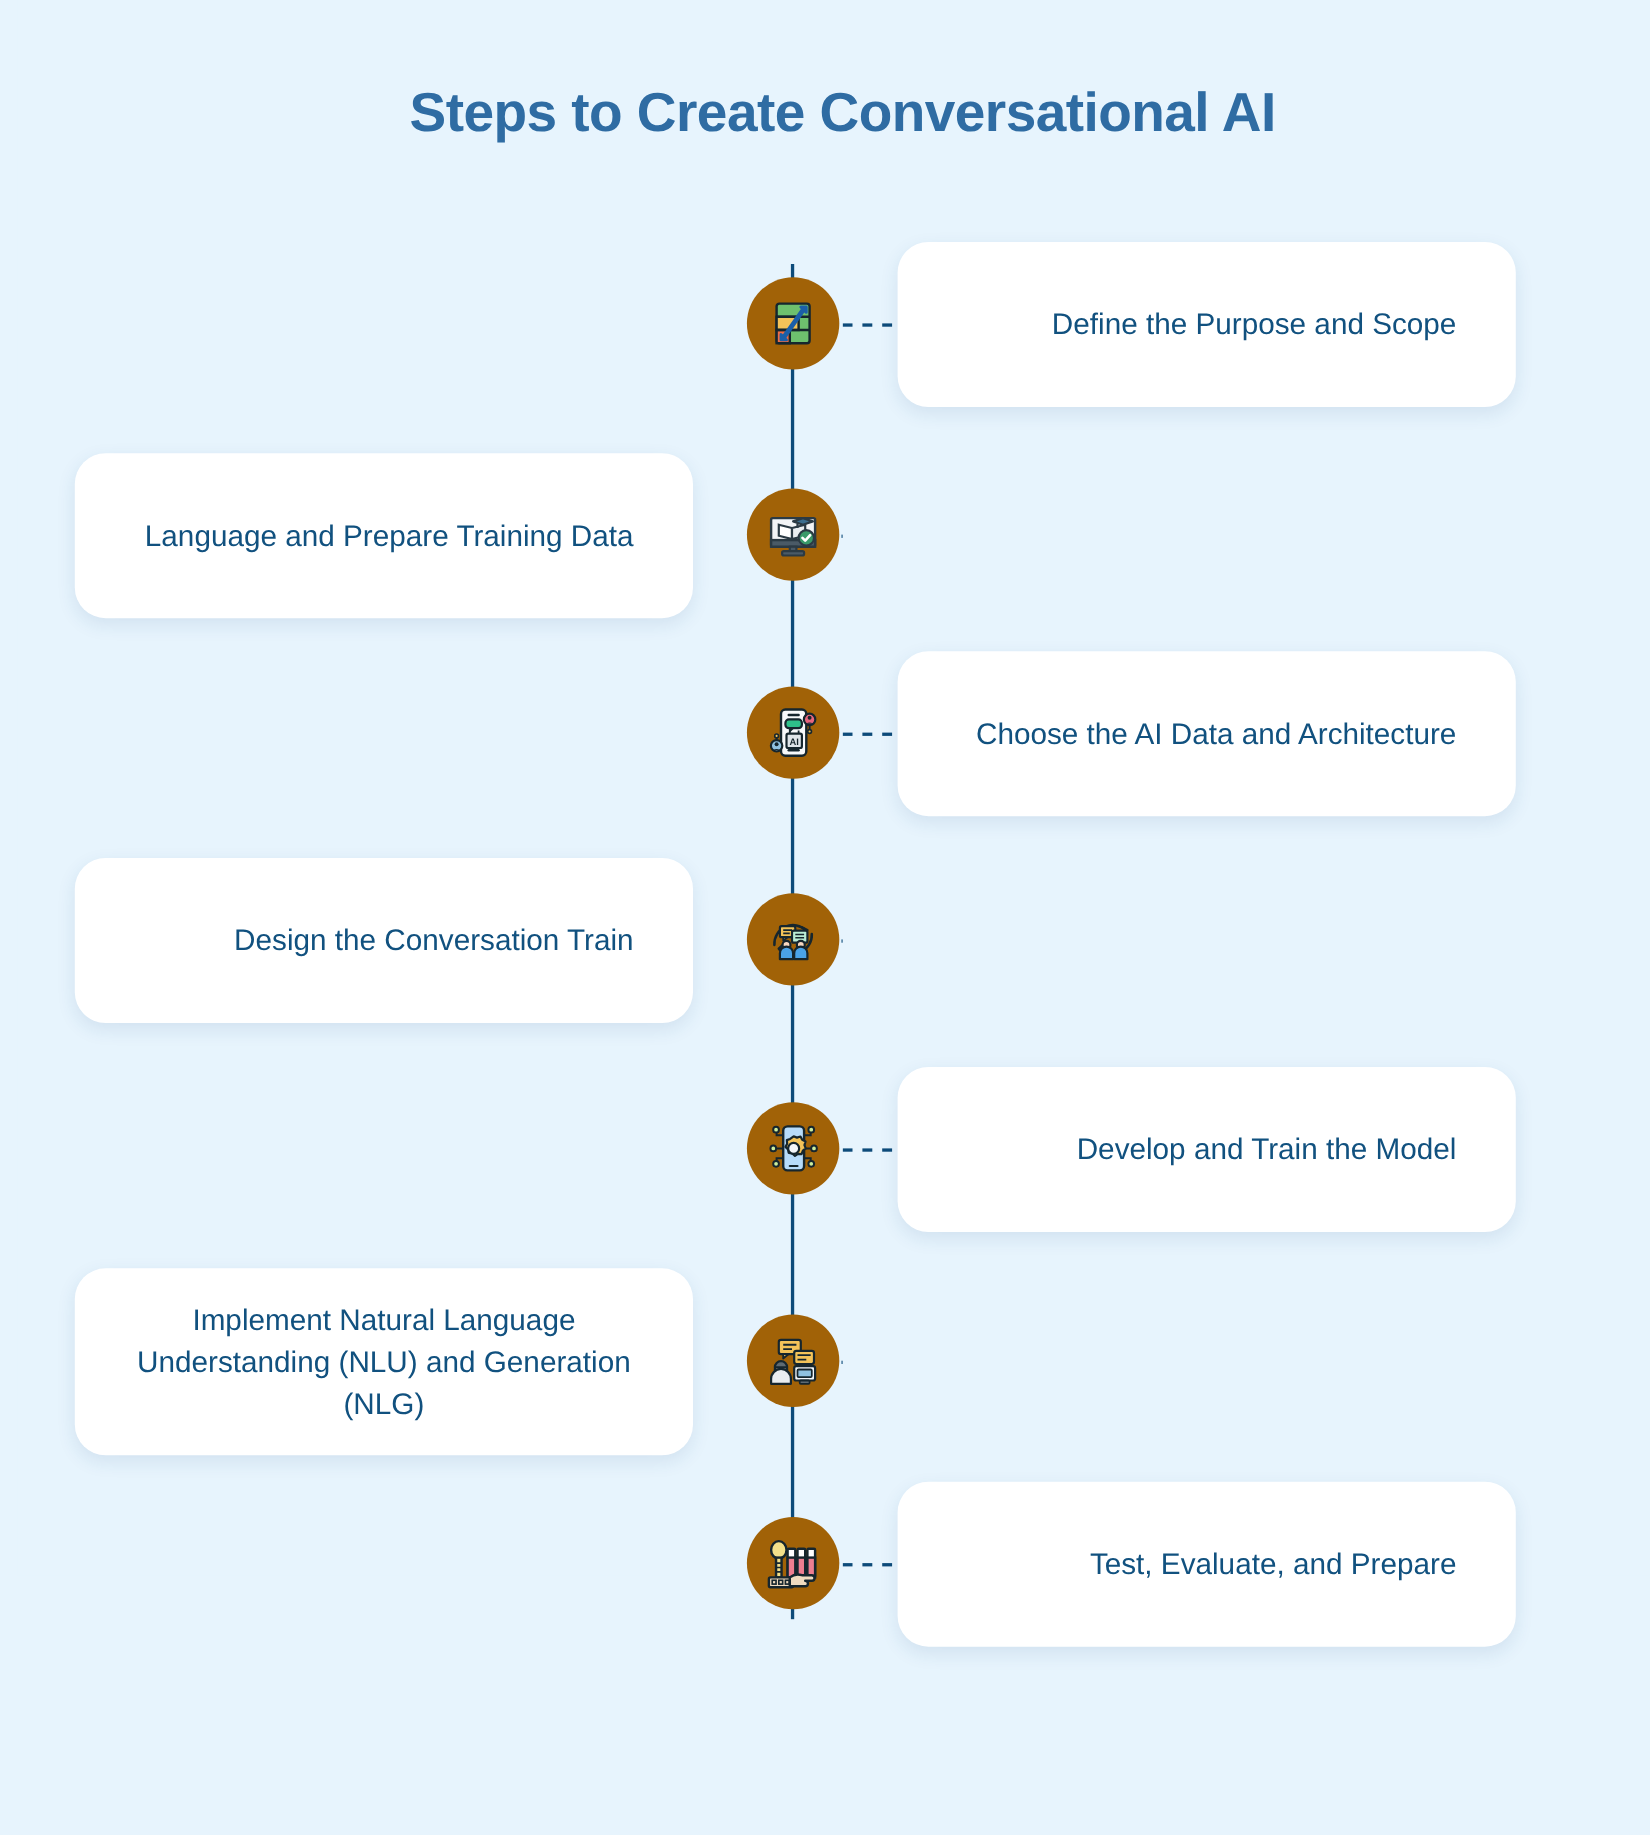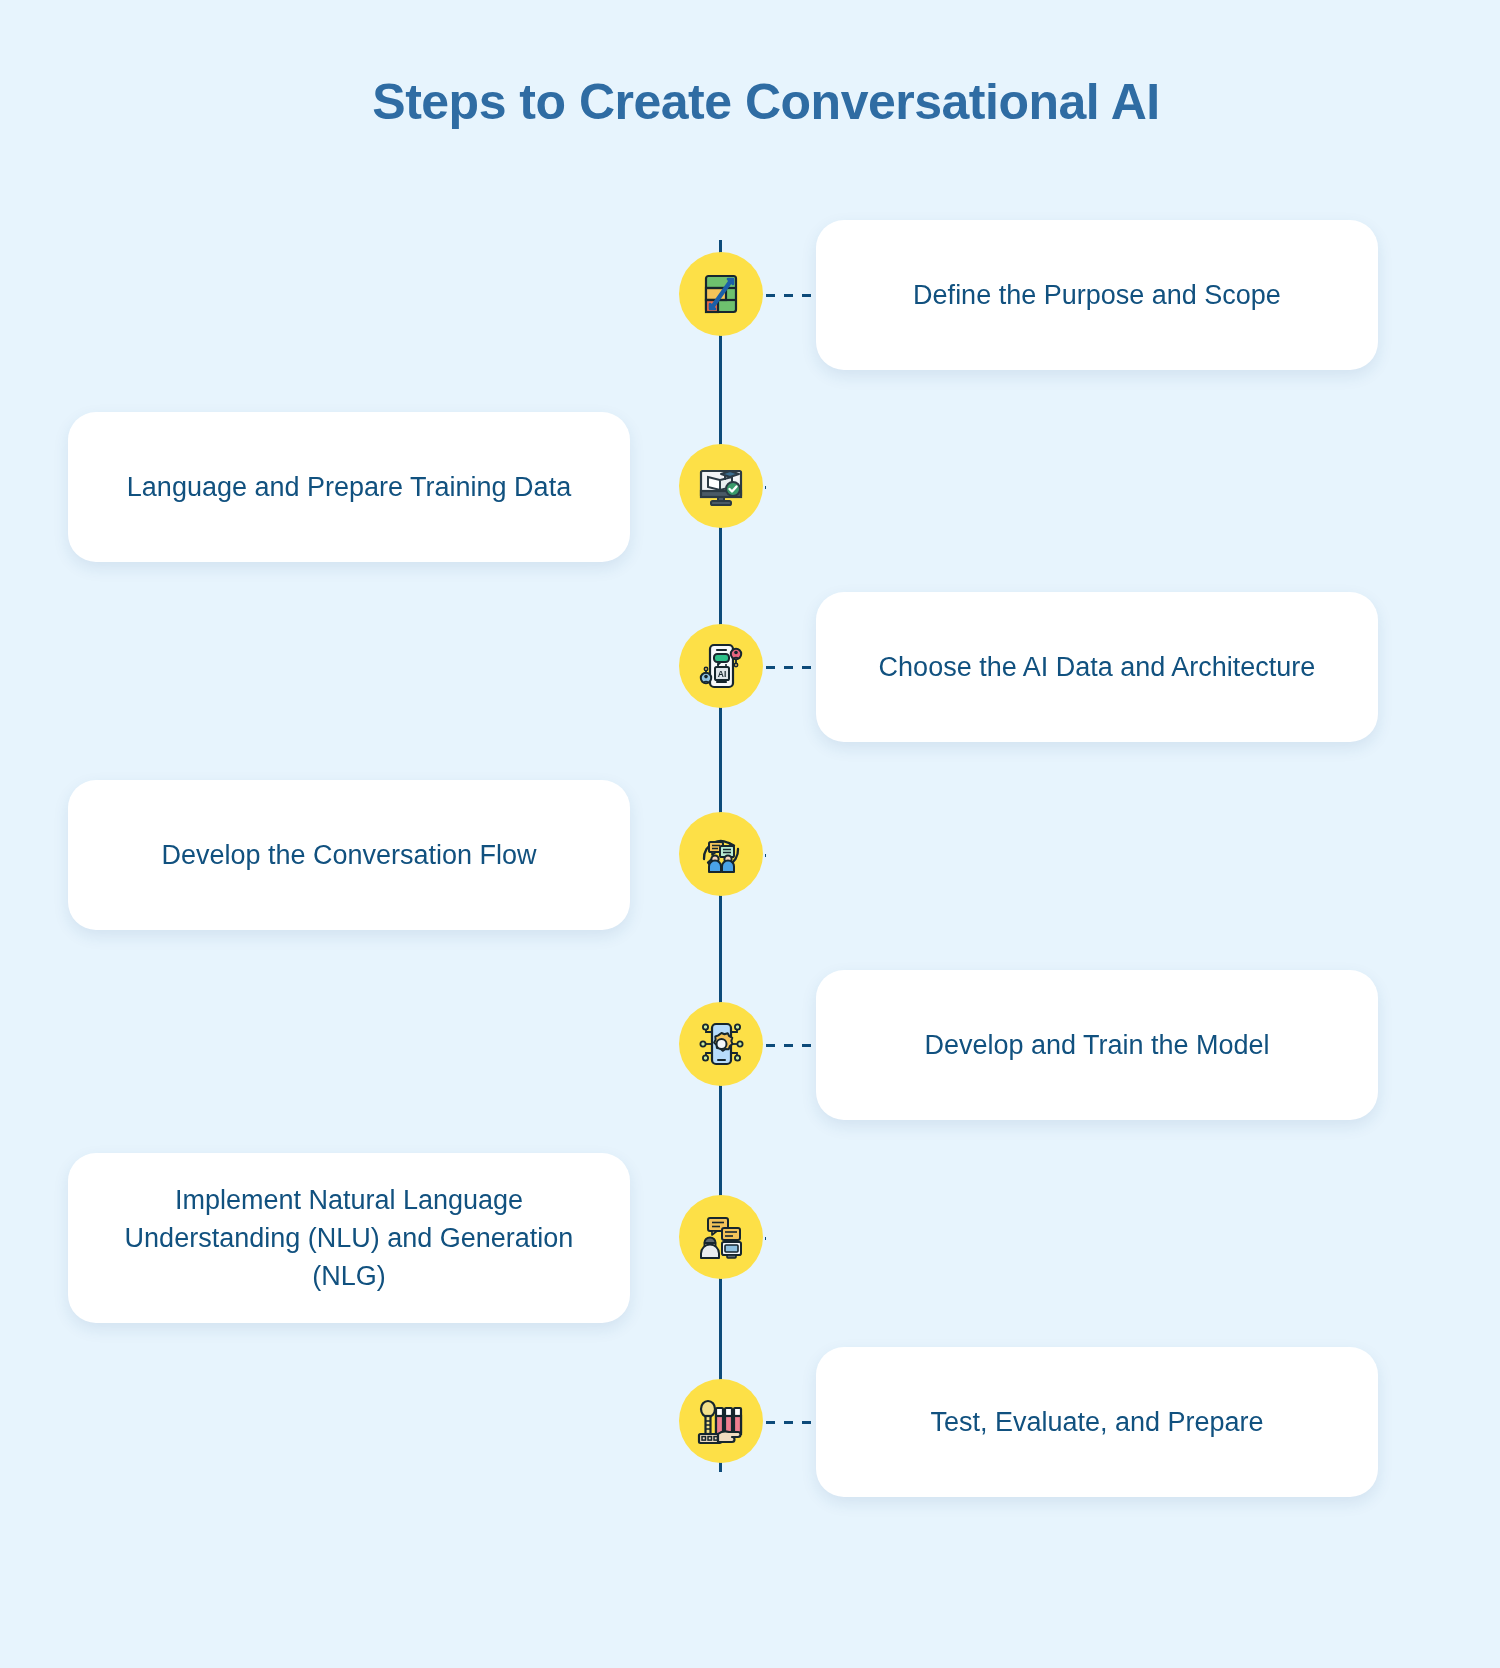--- a/index.html
+++ b/index.html
@@ -62,21 +62,21 @@
   }
 
   
   .node {
     position: absolute;
     left: 663px;
     top: -43px;
     width: 84px;
     height: 84px;
     border-radius: 50%;
-    background: #fde047;
+    background: #a16207;
     display: flex;
     align-items: center;
     justify-content: center;
     z-index: 5;
   }
   .node svg { display: block; }
 
   
   .connector {
     position: absolute;
@@ -91,24 +91,24 @@
   .connector.left  { right: 750px; width: 55px; }
 
   
   .card {
     position: absolute;
     background: #ffffff;
     border-radius: 28px;
     box-shadow: 0 6px 16px rgba(30, 80, 130, 0.10);
     display: flex;
     align-items: center;
-    justify-content: center;
+    justify-content: flex-end;
     text-align: center;
     box-sizing: border-box;
-    padding: 18px 34px;
+    padding: 18px 54px;
     z-index: 3;
   }
   .card-text {
     font-size: 27px;
     line-height: 1.42;
     color: #11517f;
     font-weight: 500;
   }
 
   .card.right { left: 800px; width: 562px; }
@@ -200,21 +200,21 @@
             <path d="M11 33.5 L11 30" stroke="#16262e" stroke-width="1.8"></path>
             <circle cx="11" cy="29" r="1.7" fill="#f3c359" stroke="#16262e" stroke-width="1.5"></circle>
           </svg>
         </span>
       </div>
     </div>
 
     <div class="step" style="top:855px;">
       <div class="connector left"></div>
       <div class="card left h-150">
-        <div class="card-text">Develop the Conversation Flow</div>
+        <div class="card-text">Design the Conversation Train</div>
       </div>
       <div class="node">
         <span>
           <svg width="54" height="54" viewBox="0 0 54 54">
             <path d="M10 32 a17 17 0 0 1 29 -13" fill="none" stroke="#16262e" stroke-width="2.3" stroke-linecap="round"></path>
             <path d="M35 16 L40 18.5 L37 23" fill="none" stroke="#16262e" stroke-width="2.3" stroke-linecap="round" stroke-linejoin="round"></path>
             <path d="M44 22 a17 17 0 0 1 -29 13" fill="none" stroke="#16262e" stroke-width="2.3" stroke-linecap="round"></path>
             <path d="M19 31 L14 35.5 L17 39" fill="none" stroke="#16262e" stroke-width="2.3" stroke-linecap="round" stroke-linejoin="round"></path>
             <rect x="15" y="15" width="14" height="10" rx="1.6" fill="#f3c359" stroke="#16262e" stroke-width="2"></rect>
             <line x1="18" y1="18.5" x2="26" y2="18.5" stroke="#16262e" stroke-width="1.5"></line>

